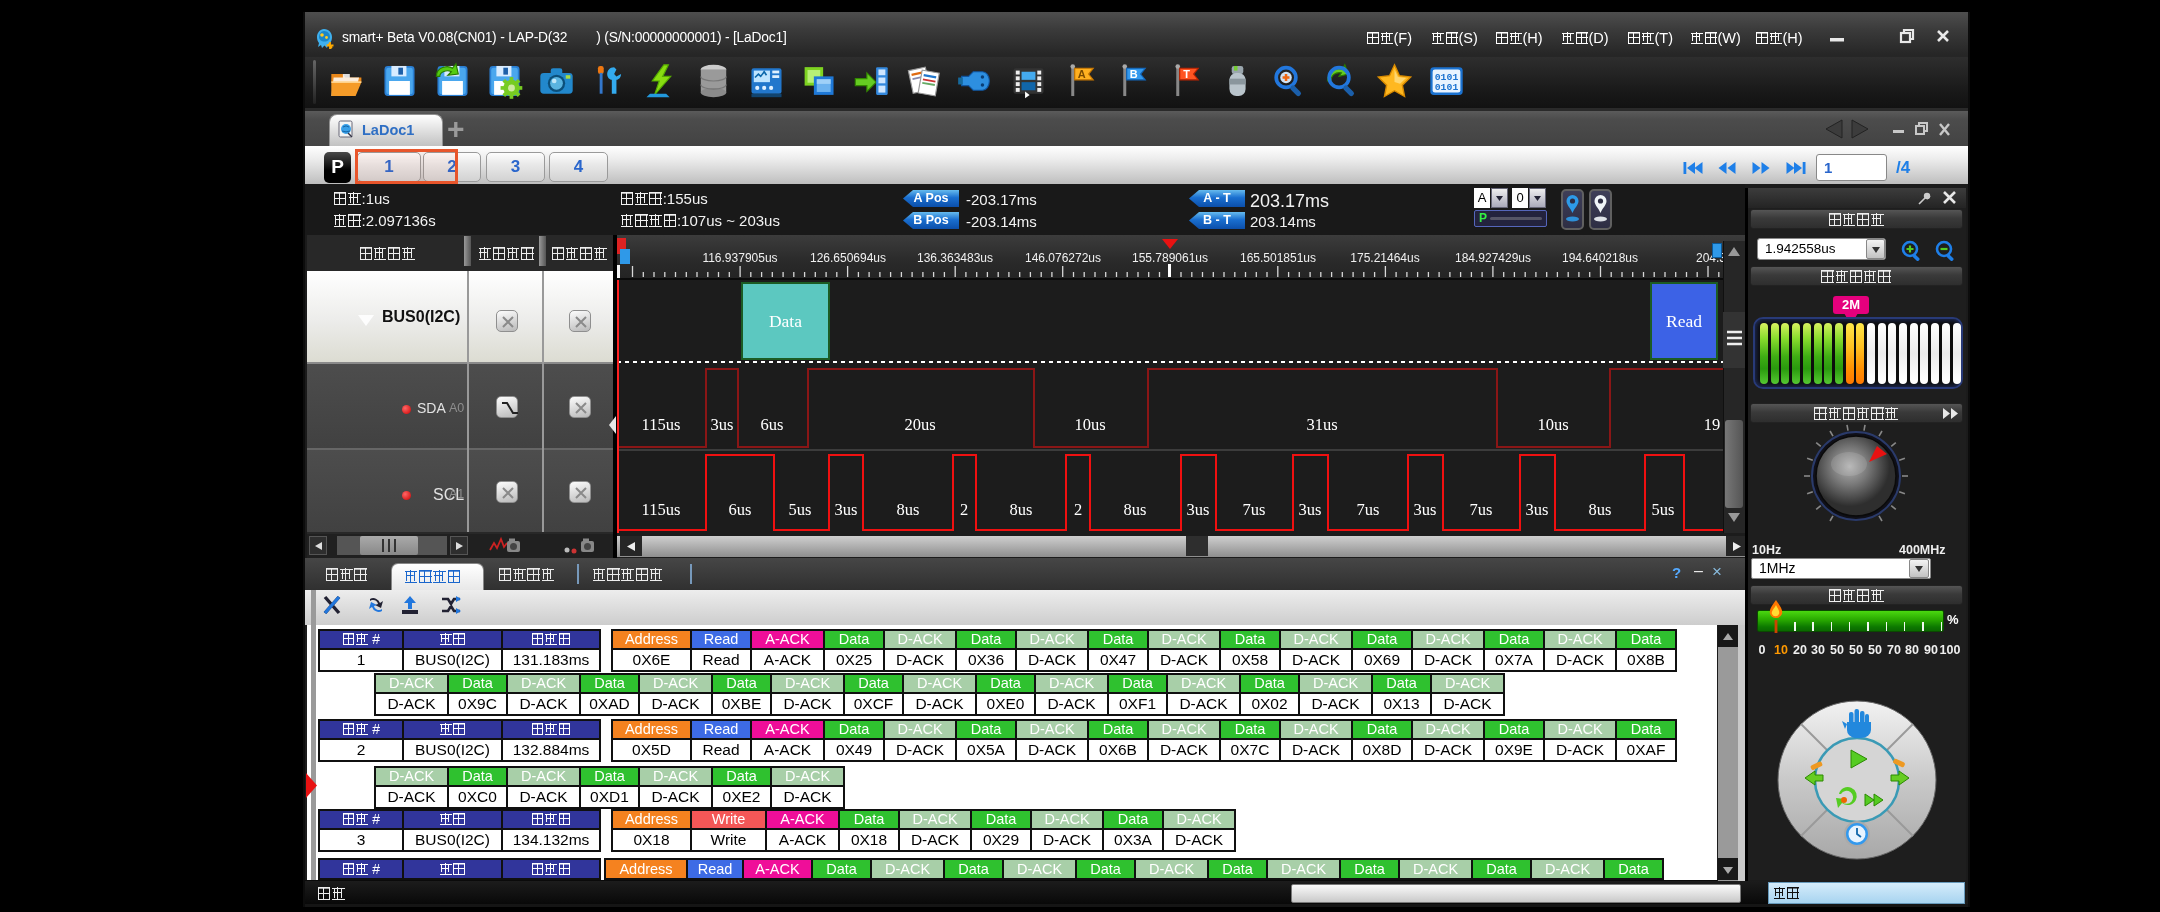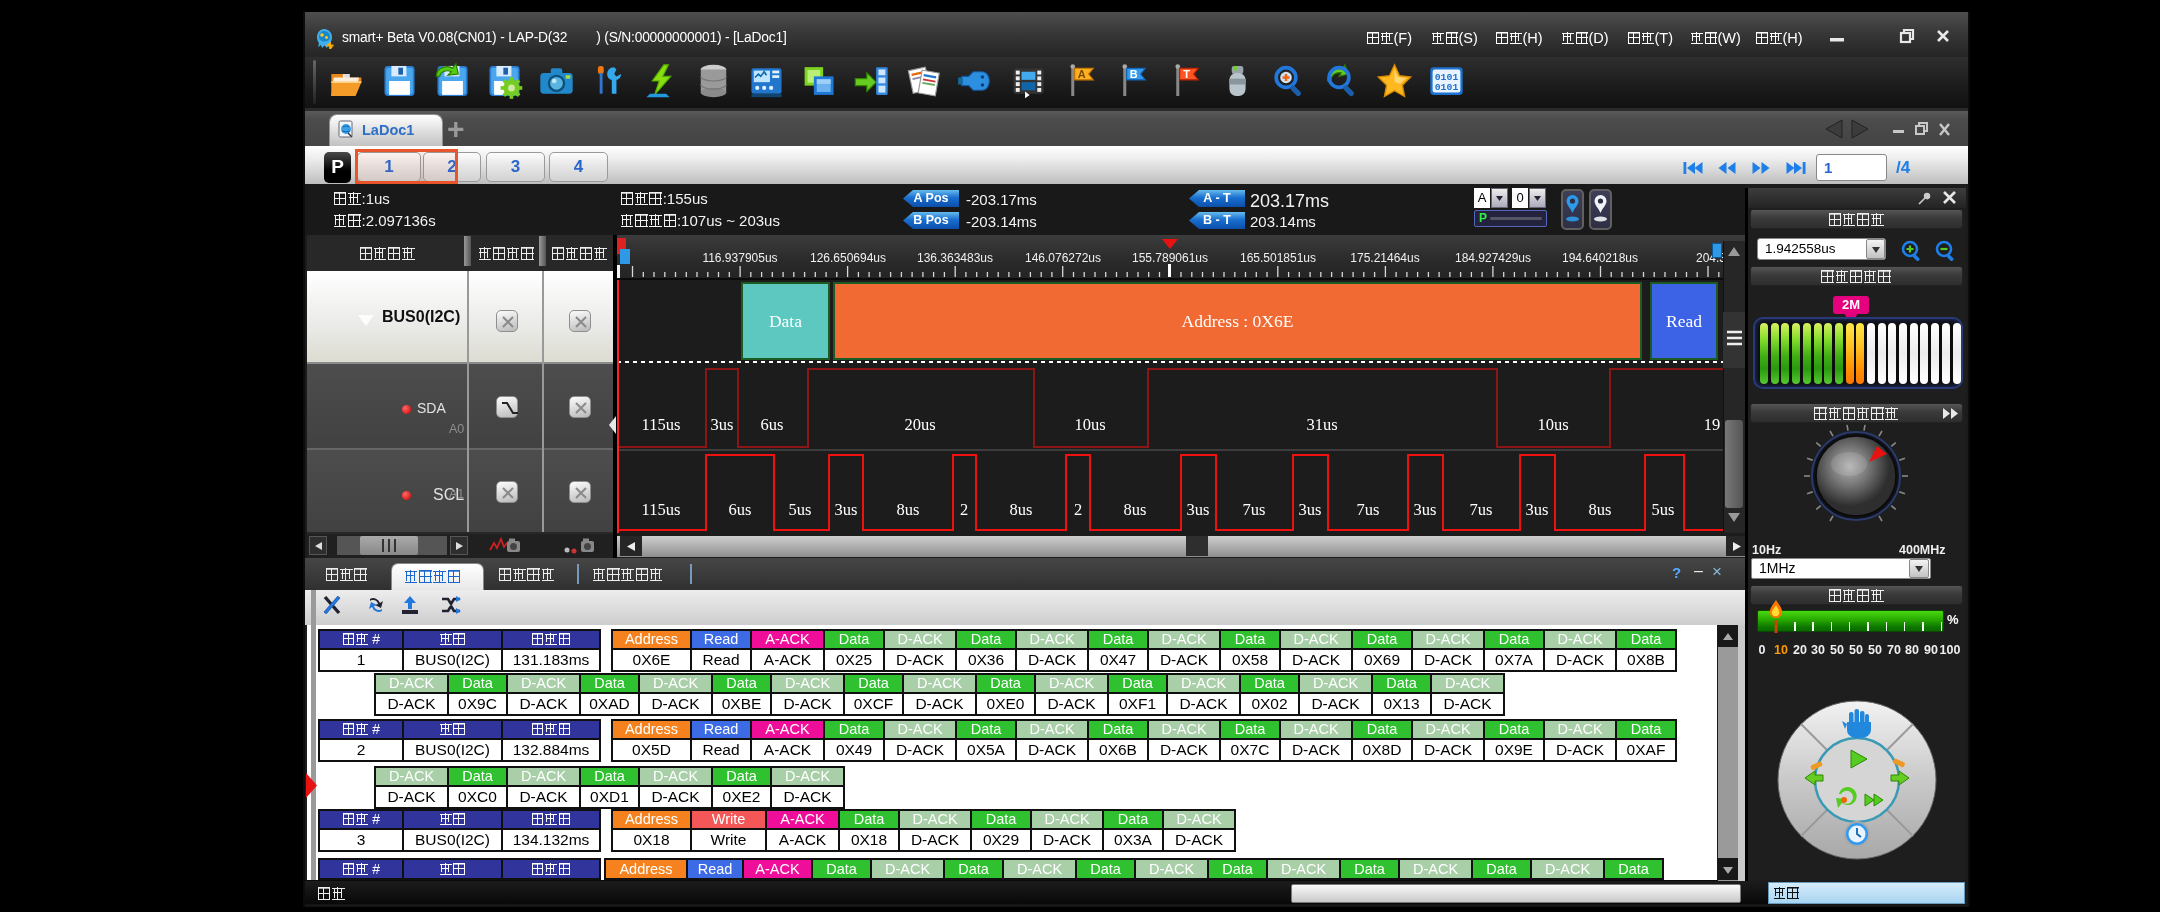--- a/index.html
+++ b/index.html
@@ -331,21 +331,21 @@
 <svg class="a" style="left:357px;top:314px" width="18" height="13" viewBox="0 0 18 13">
       <path d="M1 1 h16 l-8 11z" fill="#fdfdfd"></path>
     </svg>
 <div class="a" style="left:382px;top:308px;white-space:nowrap;font-size:16px;font-weight:bold;color:#111">BUS0(I2C)</div>
 <div class="a" style="left:307px;top:364px;width:306px;height:84px;background:linear-gradient(180deg,#4d4d4d,#414141)"></div>
 <div class="a" style="left:307px;top:450px;width:306px;height:82px;background:linear-gradient(180deg,#4d4d4d,#414141)"></div>
 <div class="a" style="left:307px;top:362px;width:306px;height:2px;background:#8a8a8a"></div>
 <div class="a" style="left:307px;top:448px;width:306px;height:2px;background:#666"></div>
 <div class="a" style="left:402px;top:405px;width:9px;height:9px;background:radial-gradient(circle at 35% 35%,#ff6666,#cc0000);border-radius:50%"></div>
 <div class="a" style="left:417px;top:400px;white-space:nowrap;font-size:14px;color:#e2e2e2">SDA</div>
-<div class="a" style="left:449px;top:422px;white-space:nowrap;font-size:12.5px;color:#8e8e8e">A0</div>
+<div class="a" style="left:449px;top:401px;white-space:nowrap;font-size:12.5px;color:#8e8e8e">A0</div>
 <div class="a" style="left:402px;top:491px;width:9px;height:9px;background:radial-gradient(circle at 35% 35%,#ff6666,#cc0000);border-radius:50%"></div>
 <div class="a" style="left:433px;top:486px;white-space:nowrap;font-size:16px;color:#e2e2e2">SCL</div>
 <div class="a" style="left:449px;top:487px;white-space:nowrap;font-size:12.5px;color:#8e8e8e">A1</div>
 <div class="a" style="left:467px;top:271px;width:2px;height:261px;background:#999"></div>
 <div class="a" style="left:542px;top:271px;width:2px;height:261px;background:#999"></div>
 <div class="xbtn" style="left:496px;top:310px">
       <svg width="22" height="22" viewBox="0 0 22 22">
         <path d="M6 6 L16 16 M16 6 L6 16" stroke="#8a8a8a" stroke-width="2"></path>
       </svg>
     </div>
@@ -524,21 +524,20 @@
     </svg>
 <div class="a" style="left:1168px;top:264px;width:3px;height:13px;background:#fff"></div>
 <div class="a" style="left:617px;top:265px;width:3px;height:13px;background:#f4f4f4"></div>
 <svg class="a" style="left:1161px;top:238px" width="18" height="12" viewBox="0 0 18 12">
       <path d="M1 1 h16 l-8 10z" fill="#e81212"></path>
     </svg>
 <div class="a" style="left:617px;top:238px;width:9px;height:16px;background:#dd2222"></div>
 <div class="a" style="left:620px;top:249px;width:10px;height:15px;background:#2f99e8"></div>
 <div class="a" style="left:1712px;top:243px;width:10px;height:15px;background:#2f99e8;border:1px solid #0a5a9a"></div>
 <div class="a ser" style="left:741px;top:282px;width:89px;height:78px;background:#5cc8c0;border:2px solid #1c5c24;color:#fff;text-align:center;line-height:74px;font-size:17.5px">Data</div>
-<div class="a ser" style="left:833px;top:282px;width:809px;height:78px;background:#f26a33;border:2px solid #1c5c24;color:#fff;text-align:center;line-height:74px;font-size:17.5px">Address : 0X6E</div>
 <div class="a ser" style="left:1650px;top:282px;width:68px;height:78px;background:#3c62e6;border:2px solid #1c5c24;color:#fff;text-align:center;line-height:74px;font-size:17.5px">Read</div>
 <div class="a" style="left:617px;top:361px;width:1106px;height:2px;background:repeating-linear-gradient(90deg,#ffffff 0 4px,#1c1c1c 4px 8px)"></div>
 <svg class="a" style="left:617px;top:365px" width="1128" height="84" viewBox="0 0 1128 84">
       <polyline points="0,82 89,82 89,4 121,4 121,82 191,82 191,4 417,4 417,82 531,82 531,4 880,4 880,82 993,82 993,4 1128,4" fill="none" stroke="#8a1616" stroke-width="2"></polyline>
     </svg>
 <svg class="a" style="left:617px;top:451px" width="1128" height="82" viewBox="0 0 1128 82">
       <polyline points="0,79 89,79 89,4 157,4 157,79 212,79 212,4 246,4 246,79 336,79 336,4 359,4 359,79 449,79 449,4 473,4 473,79 564,79 564,4 599,4 599,79 676,79 676,4 711,4 711,79 791,79 791,4 826,4 826,79 903,79 903,4 938,4 938,79 1028,79 1028,4 1067,4 1067,79 1128,79" fill="none" stroke="#f01010" stroke-width="2"></polyline>
     </svg>
 <div class="a" style="left:617px;top:449px;width:1128px;height:2px;background:#3c3c3c"></div>
 <div class="a ctr" style="left:621px;top:415px;width:80px;white-space:nowrap;font-family:'Liberation Serif',serif;font-size:16.5px;color:#fff">115us</div>

